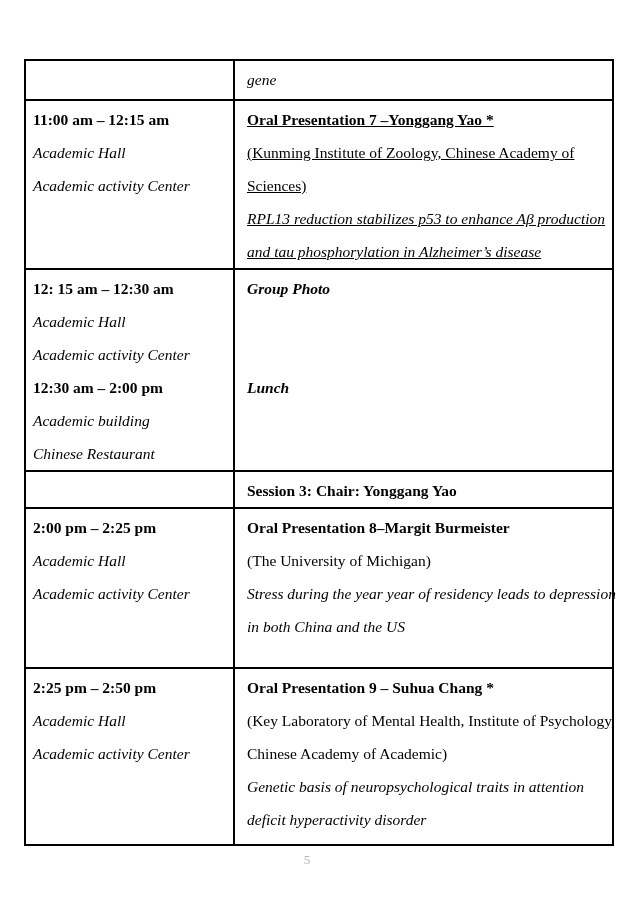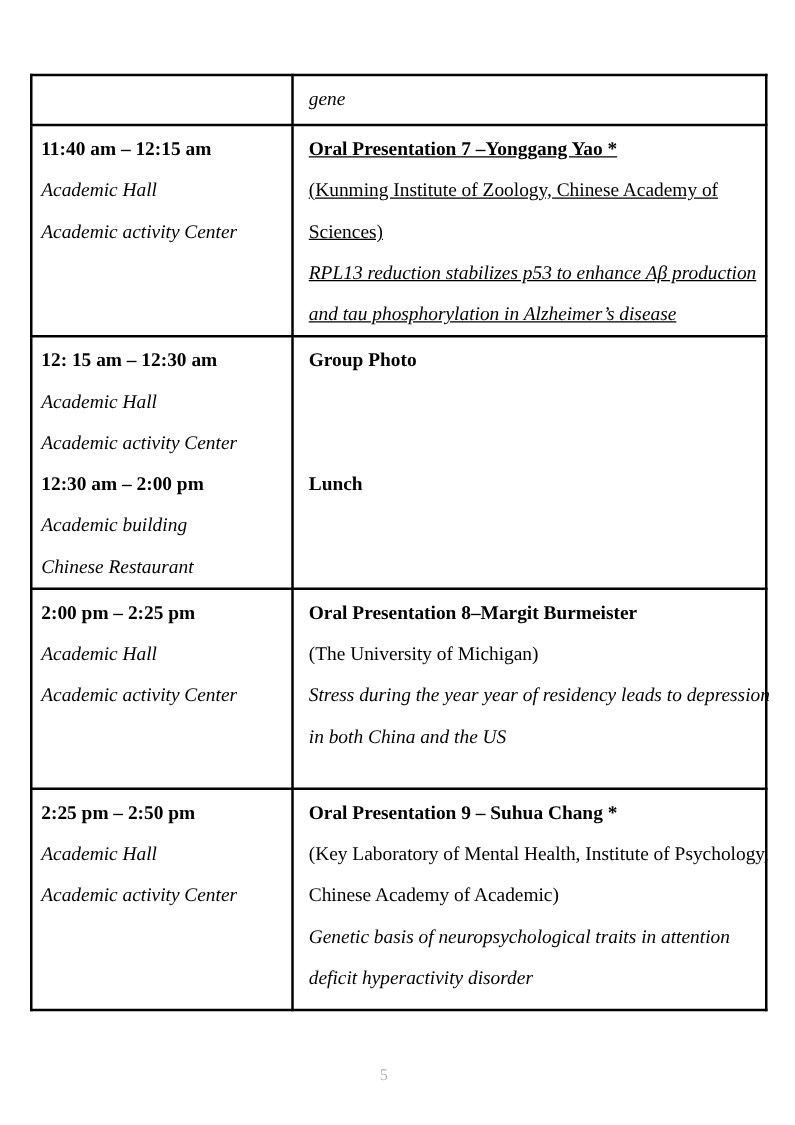--- a/index.html
+++ b/index.html
@@ -63,46 +63,52 @@
     </colgroup>
     <tbody>
         <tr>
           <td class="time-cell" style="height: 40px;"></td>
           <td class="detail-cell" style="height: 40px;">
             <div class="line i">gene</div>
           </td>
         </tr>
         <tr>
           <td class="time-cell" style="height: 169px;">
-            <div class="line b">11:40 am – 12:15 am</div>
+            <div class="line b">11:00 am – 12:15 am</div>
             <div class="line i">Academic Hall</div>
             <div class="line i">Academic activity Center</div>
           </td>
           <td class="detail-cell" style="height: 169px; text-decoration: underline;">
             <div class="line b">Oral Presentation 7 –Yonggang Yao *</div>
             <div class="line r">(Kunming Institute of Zoology, Chinese Academy of</div>
             <div class="line r">Sciences)</div>
             <div class="line i">RPL13 reduction stabilizes p53 to enhance Aβ production</div>
             <div class="line i">and tau phosphorylation in Alzheimer’s disease</div>
           </td>
         </tr>
         <tr>
           <td class="time-cell" style="height: 200px;">
             <div class="line b">12: 15 am – 12:30 am</div>
             <div class="line i">Academic Hall</div>
             <div class="line i">Academic activity Center</div>
             <div class="line b">12:30 am – 2:00 pm</div>
             <div class="line i">Academic building</div>
             <div class="line i">Chinese Restaurant</div>
           </td>
-          <td class="detail-cell" style="height: 200px;">
+          <td class="detail-cell" style="height: 200px; font-style: italic;">
             <div class="line b">Group Photo</div>
             <div class="line r">&nbsp;</div>
             <div class="line r">&nbsp;</div>
             <div class="line b">Lunch</div>
+          </td>
+        </tr>
+        <tr>
+          <td class="time-cell" style="height: 35px;"></td>
+          <td class="detail-cell" style="height: 35px;">
+            <div class="line b">Session 3: Chair: Yonggang Yao</div>
           </td>
         </tr>
         <tr>
           <td class="time-cell" style="height: 160px; margin-top: 12px;">
             <div class="line b">2:00 pm – 2:25 pm</div>
             <div class="line i">Academic Hall</div>
             <div class="line i">Academic activity Center</div>
           </td>
           <td class="detail-cell" style="height: 160px; margin-top: 40px;">
             <div class="line b">Oral Presentation 8–Margit Burmeister</div>

